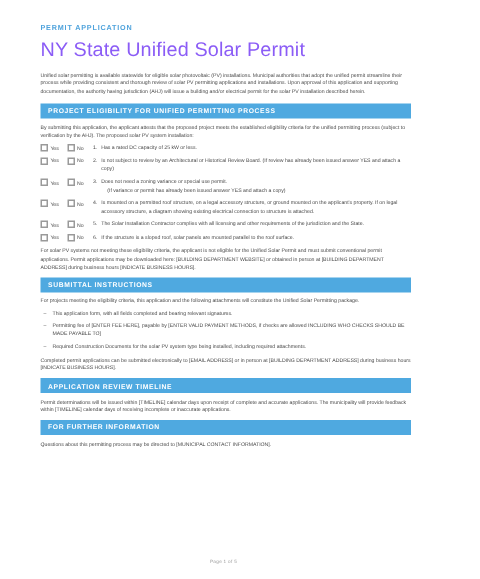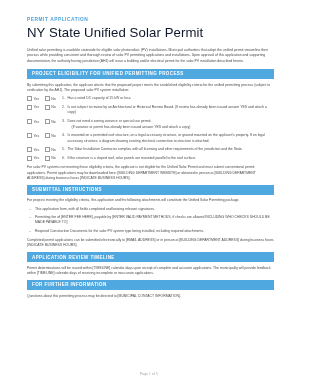--- a/index.html
+++ b/index.html
@@ -26,21 +26,21 @@
   }
   .eyebrow {
     color: #4FA3DC;
     font-size: 4.8px;
     font-weight: bold;
     letter-spacing: 0.55px;
     margin: 0 0 2px 0;
     line-height: 1.2;
   }
   .doc-title {
-    color: #0f172a;
+    color: #8b5cf6;
     font-size: 13.2px;
     font-weight: normal;
     letter-spacing: 0.1px;
     margin: 0 0 7px 0;
     line-height: 1.2;
   }
   .intro {
     font-size: 3.45px;
     line-height: 1.62;
     color: #4a4a4a;

